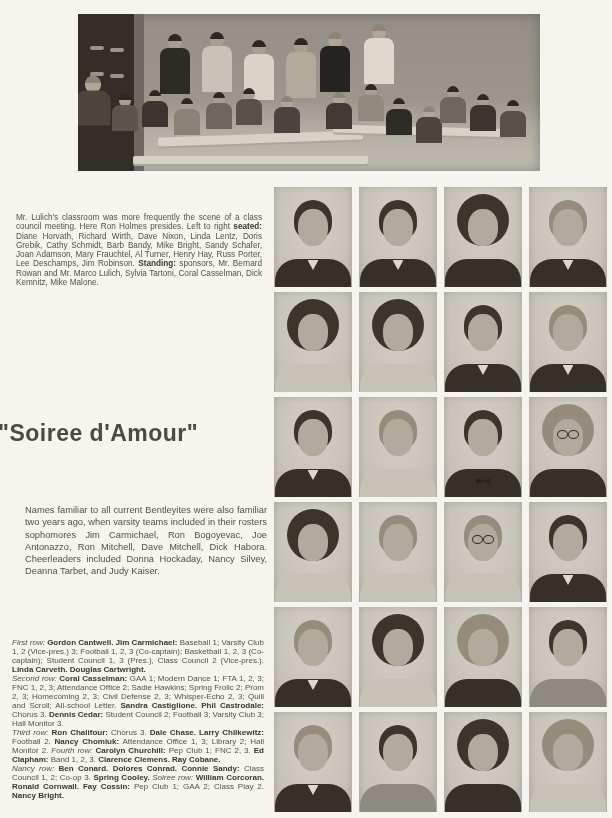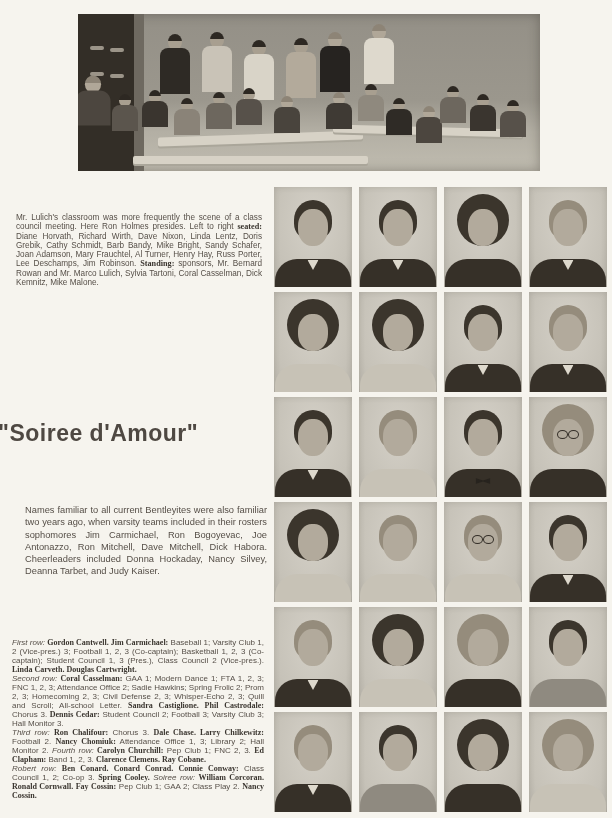--- a/index.html
+++ b/index.html
@@ -3,21 +3,21 @@
 <meta charset="utf-8">
 <style>
   html,body{margin:0;padding:0;}
   body{
     width:612px;height:818px;position:relative;
     background:#f6f4ee;
     font-family:"Liberation Sans", sans-serif;
     color:#4a443d;
     overflow:hidden;
   }
-  .bold{font-weight:bold;color:#3a352f;font-family:Liberation Serif, serif;}
+  .bold{font-weight:bold;color:#3a352f;}
   .ital{font-style:italic;}
 
   
   .group-photo{
     position:absolute;left:78px;top:14px;width:462px;height:157px;
     background:linear-gradient(#949087 0%, #9b978d 55%, #b3afa4 75%, #c0bcb0 100%);
     overflow:hidden;
     box-shadow:inset 0 0 12px rgba(40,35,30,.35);
   }
   .bookcase{position:absolute;left:0;top:0;width:56px;height:157px;background:#332e27;}
@@ -203,21 +203,21 @@
   <div class="caption1"><span>Mr. Lulich's classroom was more frequently the scene of a class council meeting. Here Ron Holmes presides. Left to right </span><span class="bold">seated:</span><span> Diane Horvath, Richard Wirth, Dave Nixon, Linda Lentz, Doris Grebik, Cathy Schmidt, Barb Bandy, Mike Bright, Sandy Schafer, Joan Adamson, Mary Frauchtel, Al Turner, Henry Hay, Russ Porter, Lee Deschamps, Jim Robinson. </span><span class="bold">Standing:</span><span> sponsors, Mr. Bernard Rowan and Mr. Marco Lulich, Sylvia Tartoni, Coral Casselman, Dick Kemnitz, Mike Malone.</span></div>
 
   <h1 class="headline">"Soiree d'Amour"</h1>
 
   <div class="intro">Names familiar to all current Bentleyites were also familiar two years ago, when varsity teams included in their rosters sophomores Jim Carmichael, Ron Bogoyevac, Joe Antonazzo, Ron Mitchell, Dave Mitchell, Dick Habora. Cheerleaders included Donna Hockaday, Nancy Silvey, Deanna Tarbet, and Judy Kaiser.</div>
 
   <div class="roster">
     <p><span class="ital">First row: </span><span class="bold">Gordon Cantwell. Jim Carmichael:</span><span> Baseball 1; Varsity Club 1, 2 (Vice-pres.) 3; Football 1, 2, 3 (Co-captain); Basketball 1, 2, 3 (Co-captain); Student Council 1, 3 (Pres.), Class Council 2 (Vice-pres.). </span><span class="bold">Linda Carveth. Douglas Cartwright.</span></p>
     <p><span class="ital">Second row: </span><span class="bold">Coral Casselman:</span><span> GAA 1; Modern Dance 1; FTA 1, 2, 3; FNC 1, 2, 3; Attendance Office 2; Sadie Hawkins; Spring Frolic 2; Prom 2, 3; Homecoming 2, 3; Civil Defense 2, 3; Whisper-Echo 2, 3; Quill and Scroll; All-school Letter. </span><span class="bold">Sandra Castiglione. Phil Castrodale:</span><span> Chorus 3. </span><span class="bold">Dennis Cedar:</span><span> Student Council 2; Football 3; Varsity Club 3; Hall Monitor 3.</span></p>
     <p><span class="ital">Third row: </span><span class="bold">Ron Chalifour:</span><span> Chorus 3. </span><span class="bold">Dale Chase. Larry Chilkewitz:</span><span> Football 2. </span><span class="bold">Nancy Chomiuk:</span><span> Attendance Office 1, 3; Library 2; Hall Monitor 2. </span><span class="ital">Fourth row: </span><span class="bold">Carolyn Churchill:</span><span> Pep Club 1; FNC 2, 3. </span><span class="bold">Ed Clapham:</span><span> Band 1, 2, 3. </span><span class="bold">Clarence Clemens. Ray Cobane.</span></p>
-    <p><span class="ital">Robert row: </span><span class="bold">Ben Conard. Conard Conrad. Connie Conway:</span><span> Class Council 1, 2; Co-op 3. </span><span class="bold">Spring Cooley.</span><span class="ital"> Soiree row: </span><span class="bold">William Corcoran. Ronald Cornwall. Fay Cossin:</span><span> Pep Club 1; GAA 2; Class Play 2. </span><span class="bold">Nancy Cossin.</span></p>
+    <p><span class="ital">Nancy row: </span><span class="bold">Ben Conard. Dolores Conrad. Connie Sandy:</span><span> Class Council 1, 2; Co-op 3. </span><span class="bold">Spring Cooley.</span><span class="ital"> Soiree row: </span><span class="bold">William Corcoran. Ronald Cornwall. Fay Cossin:</span><span> Pep Club 1; GAA 2; Class Play 2. </span><span class="bold">Nancy Bright.</span></p>
   </div>
 
   <div class="grid" id="portrait-grid">
       <div class="cell">
         <div class="hair m dark"></div>
         <div class="face"></div>
         <div class="sh dark"></div>
         <div class="collar"></div>
       </div>
       <div class="cell">

